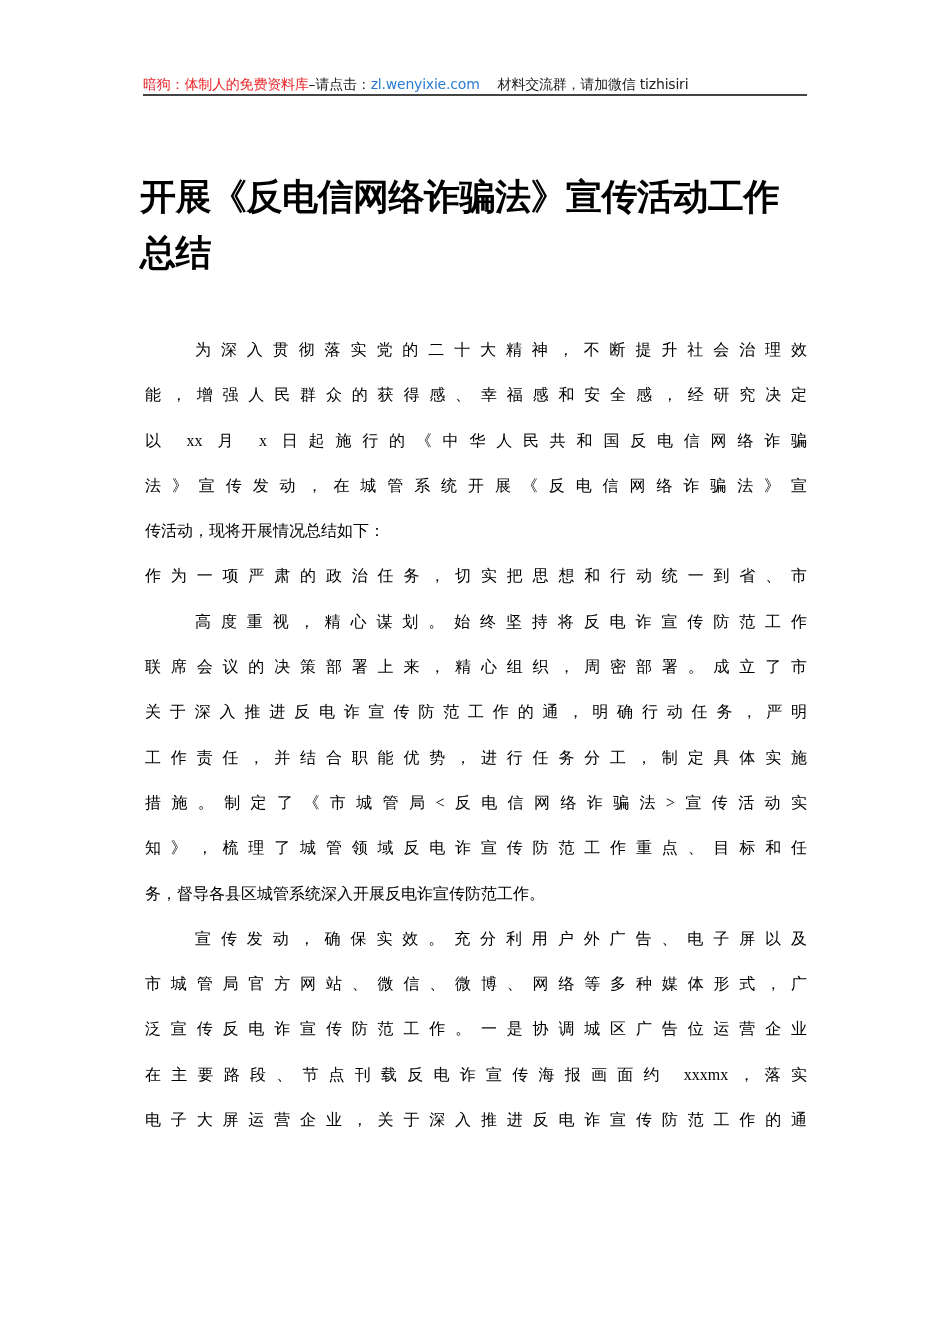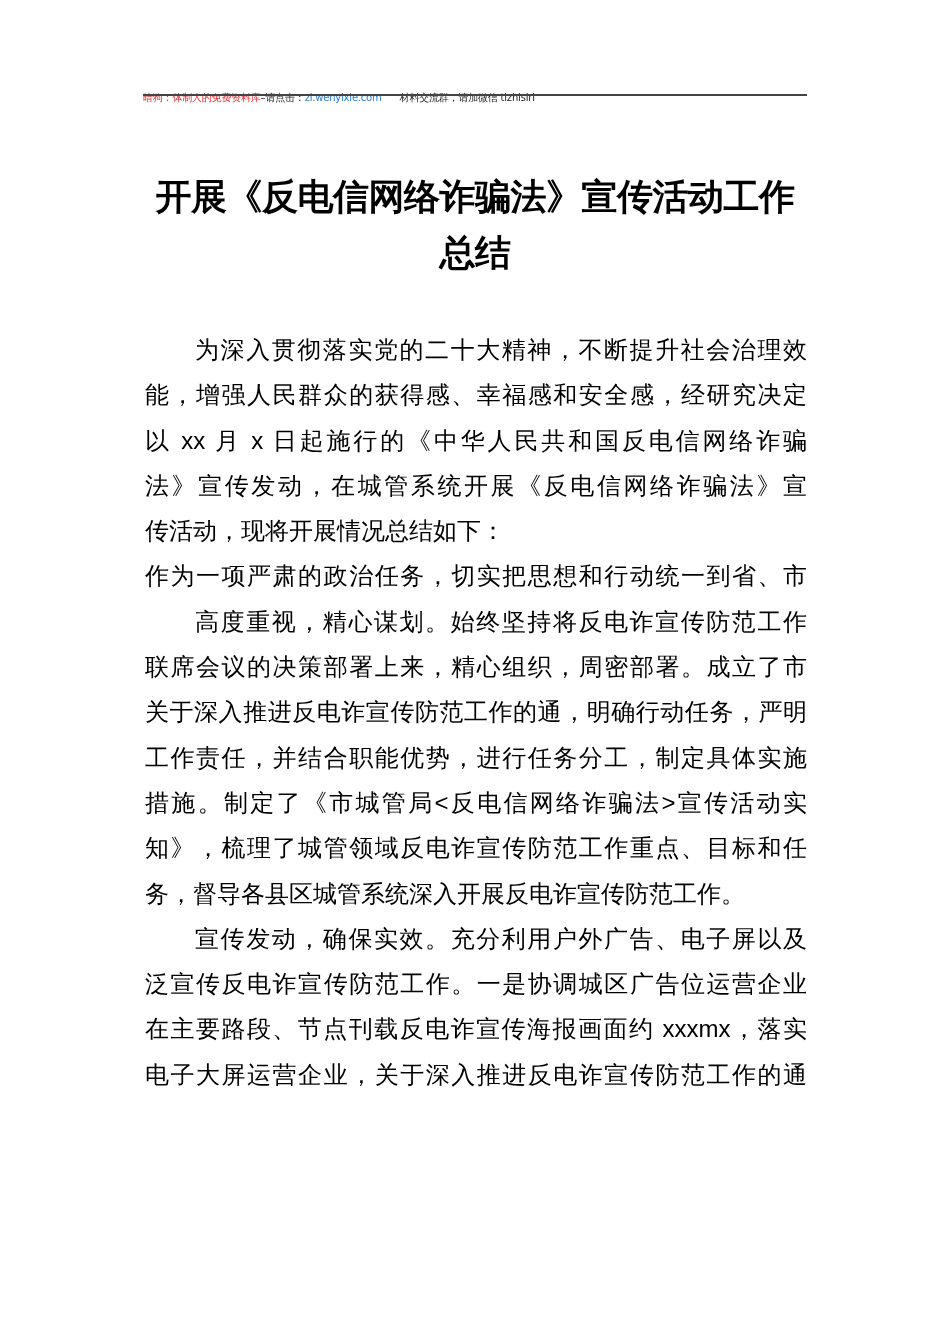--- a/index.html
+++ b/index.html
@@ -11,25 +11,25 @@
       width: 950px;
       height: 1344px;
       position: relative;
       overflow: hidden;
       font-family: "DejaVu Sans", sans-serif;
       color: #000;
     }
     .header {
       position: absolute;
       left: 143px;
-      top: 86px;
+      top: 72px;
       width: 664px;
       height: 24px;
       font-family: "DejaVu Sans", sans-serif;
-      font-size: 10px;
+      font-size: 14px;
       line-height: 24px;
       white-space: nowrap;
       letter-spacing: -0.2px;
     }
     .header .red { color: #e8262a; }
     .header .dark { color: #222; }
     .header .blue { color: #2a7bd3; }
     .header .gap { display: inline-block; width: 18px; }
     .header-rule {
       position: absolute;
@@ -37,34 +37,33 @@
       top: 94px;
       width: 664px;
       height: 2px;
       background: #444;
     }
     .title {
       position: absolute;
       left: 140px;
       top: 168px;
       width: 670px;
-      text-align: center;
       font-family: "DejaVu Serif", serif;
       font-weight: bold;
       font-size: 36px;
       line-height: 56px;
       letter-spacing: -0.5px;
     }
     .body-text {
       position: absolute;
       left: 145px;
       top: 327px;
       width: 662px;
-      font-family: Liberation Sans, sans-serif;
-      font-size: 24px;
+      font-family: Liberation Serif, serif;
+      font-size: 16px;
       letter-spacing: 0px;
     }
     .line {
       height: 45.3px;
       line-height: 45.3px;
       white-space: nowrap;
       text-align: justify;
       text-align-last: justify;
     }
     .line.indent { padding-left: 50px; }
@@ -94,16 +93,17 @@
   <div class="line">作为一项严肃的政治任务，切实把思想和行动统一到省、市</div>
   <div class="line indent">高度重视，精心谋划。始终坚持将反电诈宣传防范工作</div>
   <div class="line">联席会议的决策部署上来，精心组织，周密部署。成立了市</div>
   <div class="line">关于深入推进反电诈宣传防范工作的通，明确行动任务，严明</div>
   <div class="line">工作责任，并结合职能优势，进行任务分工，制定具体实施</div>
   <div class="line">措施。制定了《市城管局&lt;反电信网络诈骗法&gt;宣传活动实</div>
   <div class="line">知》，梳理了城管领域反电诈宣传防范工作重点、目标和任</div>
   <div class="line last">务，督导各县区城管系统深入开展反电诈宣传防范工作。</div>
 
   <div class="line indent">宣传发动，确保实效。充分利用户外广告、电子屏以及</div>
+  <div class="line">市城管局官方网站、微信、微博、网络等多种媒体形式，广</div>
   <div class="line">泛宣传反电诈宣传防范工作。一是协调城区广告位运营企业</div>
   <div class="line">在主要路段、节点刊载反电诈宣传海报画面约 xxxmx，落实</div>
   <div class="line">电子大屏运营企业，关于深入推进反电诈宣传防范工作的通</div>
 </div>
 
 </body></html>

